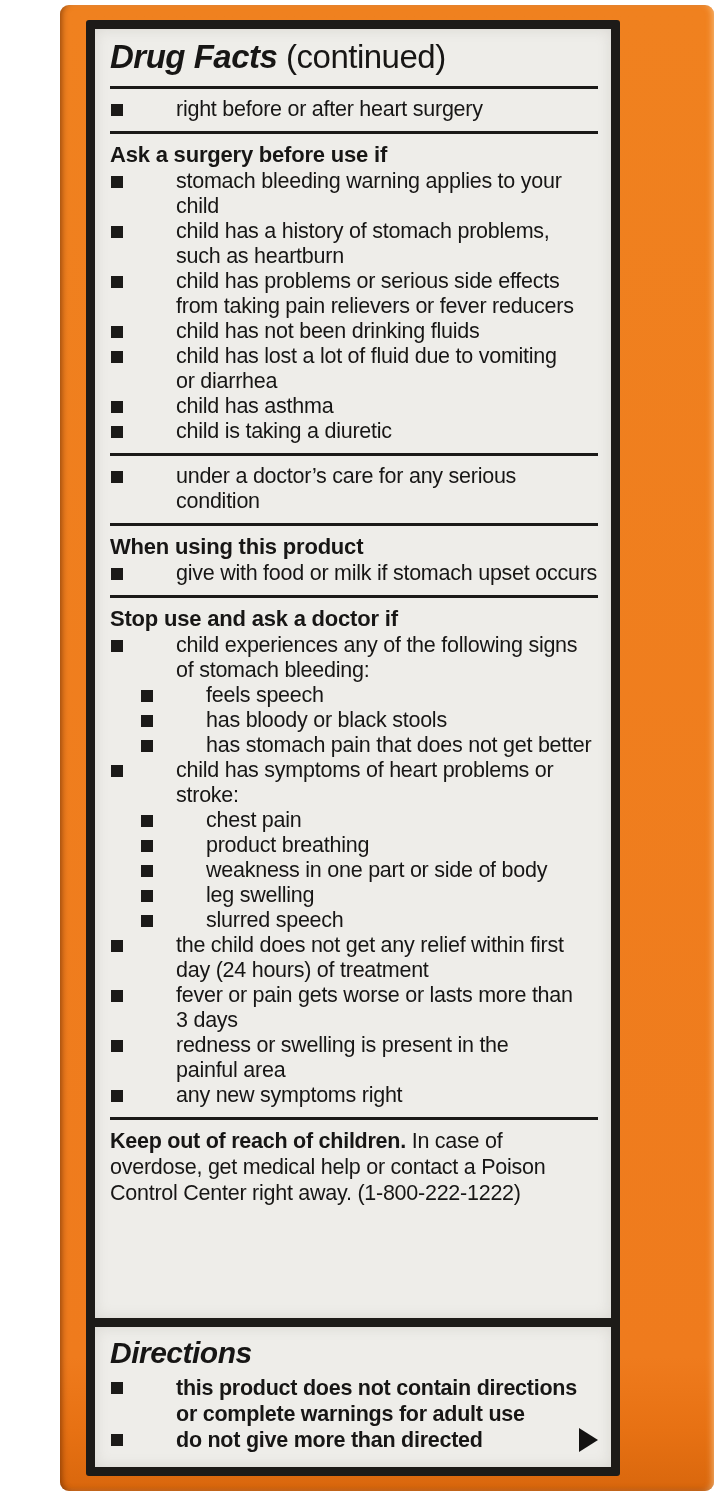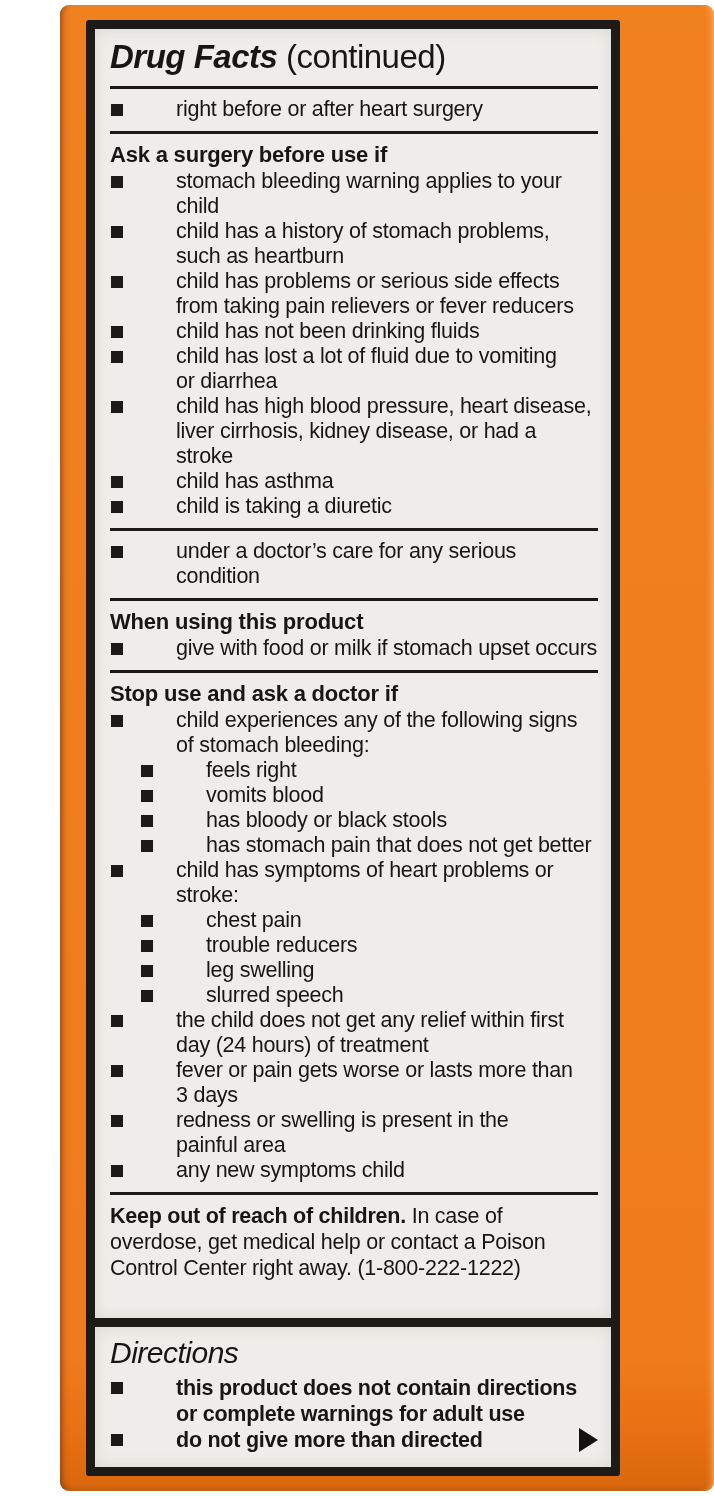--- a/index.html
+++ b/index.html
@@ -35,21 +35,21 @@
   .heading{font-weight:bold;font-size:22px;line-height:26px;letter-spacing:-.2px;margin:1px 0 1px;}
 
   .brow{display:flex;align-items:flex-start;font-size:21.5px;line-height:25px;letter-spacing:-.25px;gap:44px;}
   .brow .sq{width:12px;height:12px;background:#1b1a18;margin:7px 9px 0 1px;flex:none;}
   .brow.sub{margin-left:30px;}
   .brow .btxt{flex:1;}
 
   .keepout{font-size:21.5px;line-height:26px;letter-spacing:-.25px;margin-top:5px;}
   .keepout b{font-weight:bold;margin-top:48px;}
 
-  .dir-title{font-size:30px;line-height:34px;font-weight:normal;font-style:italic;letter-spacing:-.5px;margin:0 0 5px;}
+  .dir-title{font-size:30px;line-height:34px;font-weight:bold;font-style:italic;letter-spacing:-.5px;margin:0 0 5px;}
   .panel.dir .brow{font-weight:bold;line-height:26px;}
   .arrow{margin-left:auto;align-self:center;width:0;height:0;flex:none;
          border-top:12px solid transparent;border-bottom:12px solid transparent;
          border-left:19px solid #131211;}
 </style>
 </head>
 <body>
 
 <div class="carton">
   <div class="frame">
@@ -86,24 +86,20 @@
           <div class="brow">
             <span class="sq"></span>
             <span class="btxt">child has not been drinking fluids</span>
           </div>
           <div class="brow">
             <span class="sq"></span>
             <span class="btxt">child has lost a lot of fluid due to vomiting<br>or diarrhea</span>
           </div>
           <div class="brow">
             <span class="sq"></span>
-            <span class="btxt">child has high blood pressure, heart disease,<br>liver cirrhosis, kidney disease, or had a stroke</span>
-          </div>
-          <div class="brow">
-            <span class="sq"></span>
             <span class="btxt">child has asthma</span>
           </div>
           <div class="brow">
             <span class="sq"></span>
             <span class="btxt">child is taking a diuretic</span>
           </div>
           <hr class="rule">
           <div class="brow">
             <span class="sq"></span>
             <span class="btxt">under a doctor’s care for any serious condition</span>
@@ -115,45 +111,45 @@
             <span class="btxt">give with food or milk if stomach upset occurs</span>
           </div>
           <hr class="rule">
           <div class="heading">Stop use and ask a doctor if</div>
           <div class="brow">
             <span class="sq"></span>
             <span class="btxt">child experiences any of the following signs<br>of stomach bleeding:</span>
           </div>
           <div class="brow sub">
             <span class="sq"></span>
-            <span class="btxt">feels right</span>
-          </div>
-          <div class="brow sub">
-            <span class="sq"></span>
-            <span class="btxt">vomits blood</span>
+            <span class="btxt">feels speech</span>
           </div>
           <div class="brow sub">
             <span class="sq"></span>
             <span class="btxt">has bloody or black stools</span>
           </div>
           <div class="brow sub">
             <span class="sq"></span>
             <span class="btxt">has stomach pain that does not get better</span>
           </div>
           <div class="brow">
             <span class="sq"></span>
             <span class="btxt">child has symptoms of heart problems or<br>stroke:</span>
           </div>
           <div class="brow sub">
             <span class="sq"></span>
             <span class="btxt">chest pain</span>
           </div>
           <div class="brow sub">
             <span class="sq"></span>
-            <span class="btxt">trouble reducers</span>
+            <span class="btxt">product breathing</span>
+          </div>
+          <div class="brow sub">
+            <span class="sq"></span>
+            <span class="btxt">weakness in one part or side of body</span>
           </div>
           <div class="brow sub">
             <span class="sq"></span>
             <span class="btxt">leg swelling</span>
           </div>
           <div class="brow sub">
             <span class="sq"></span>
             <span class="btxt">slurred speech</span>
           </div>
           <div class="brow">
@@ -163,21 +159,21 @@
           <div class="brow">
             <span class="sq"></span>
             <span class="btxt">fever or pain gets worse or lasts more than<br>3 days</span>
           </div>
           <div class="brow">
             <span class="sq"></span>
             <span class="btxt">redness or swelling is present in the<br>painful area</span>
           </div>
           <div class="brow">
             <span class="sq"></span>
-            <span class="btxt">any new symptoms child</span>
+            <span class="btxt">any new symptoms right</span>
           </div>
           <hr class="rule">
         </div>
 
       <div class="keepout">
         <b>Keep out of reach of children.</b>
         <span>In case of<br>overdose, get medical help or contact a Poison<br>Control Center right away. (1-800-222-1222)</span>
       </div>
     </div>
 

